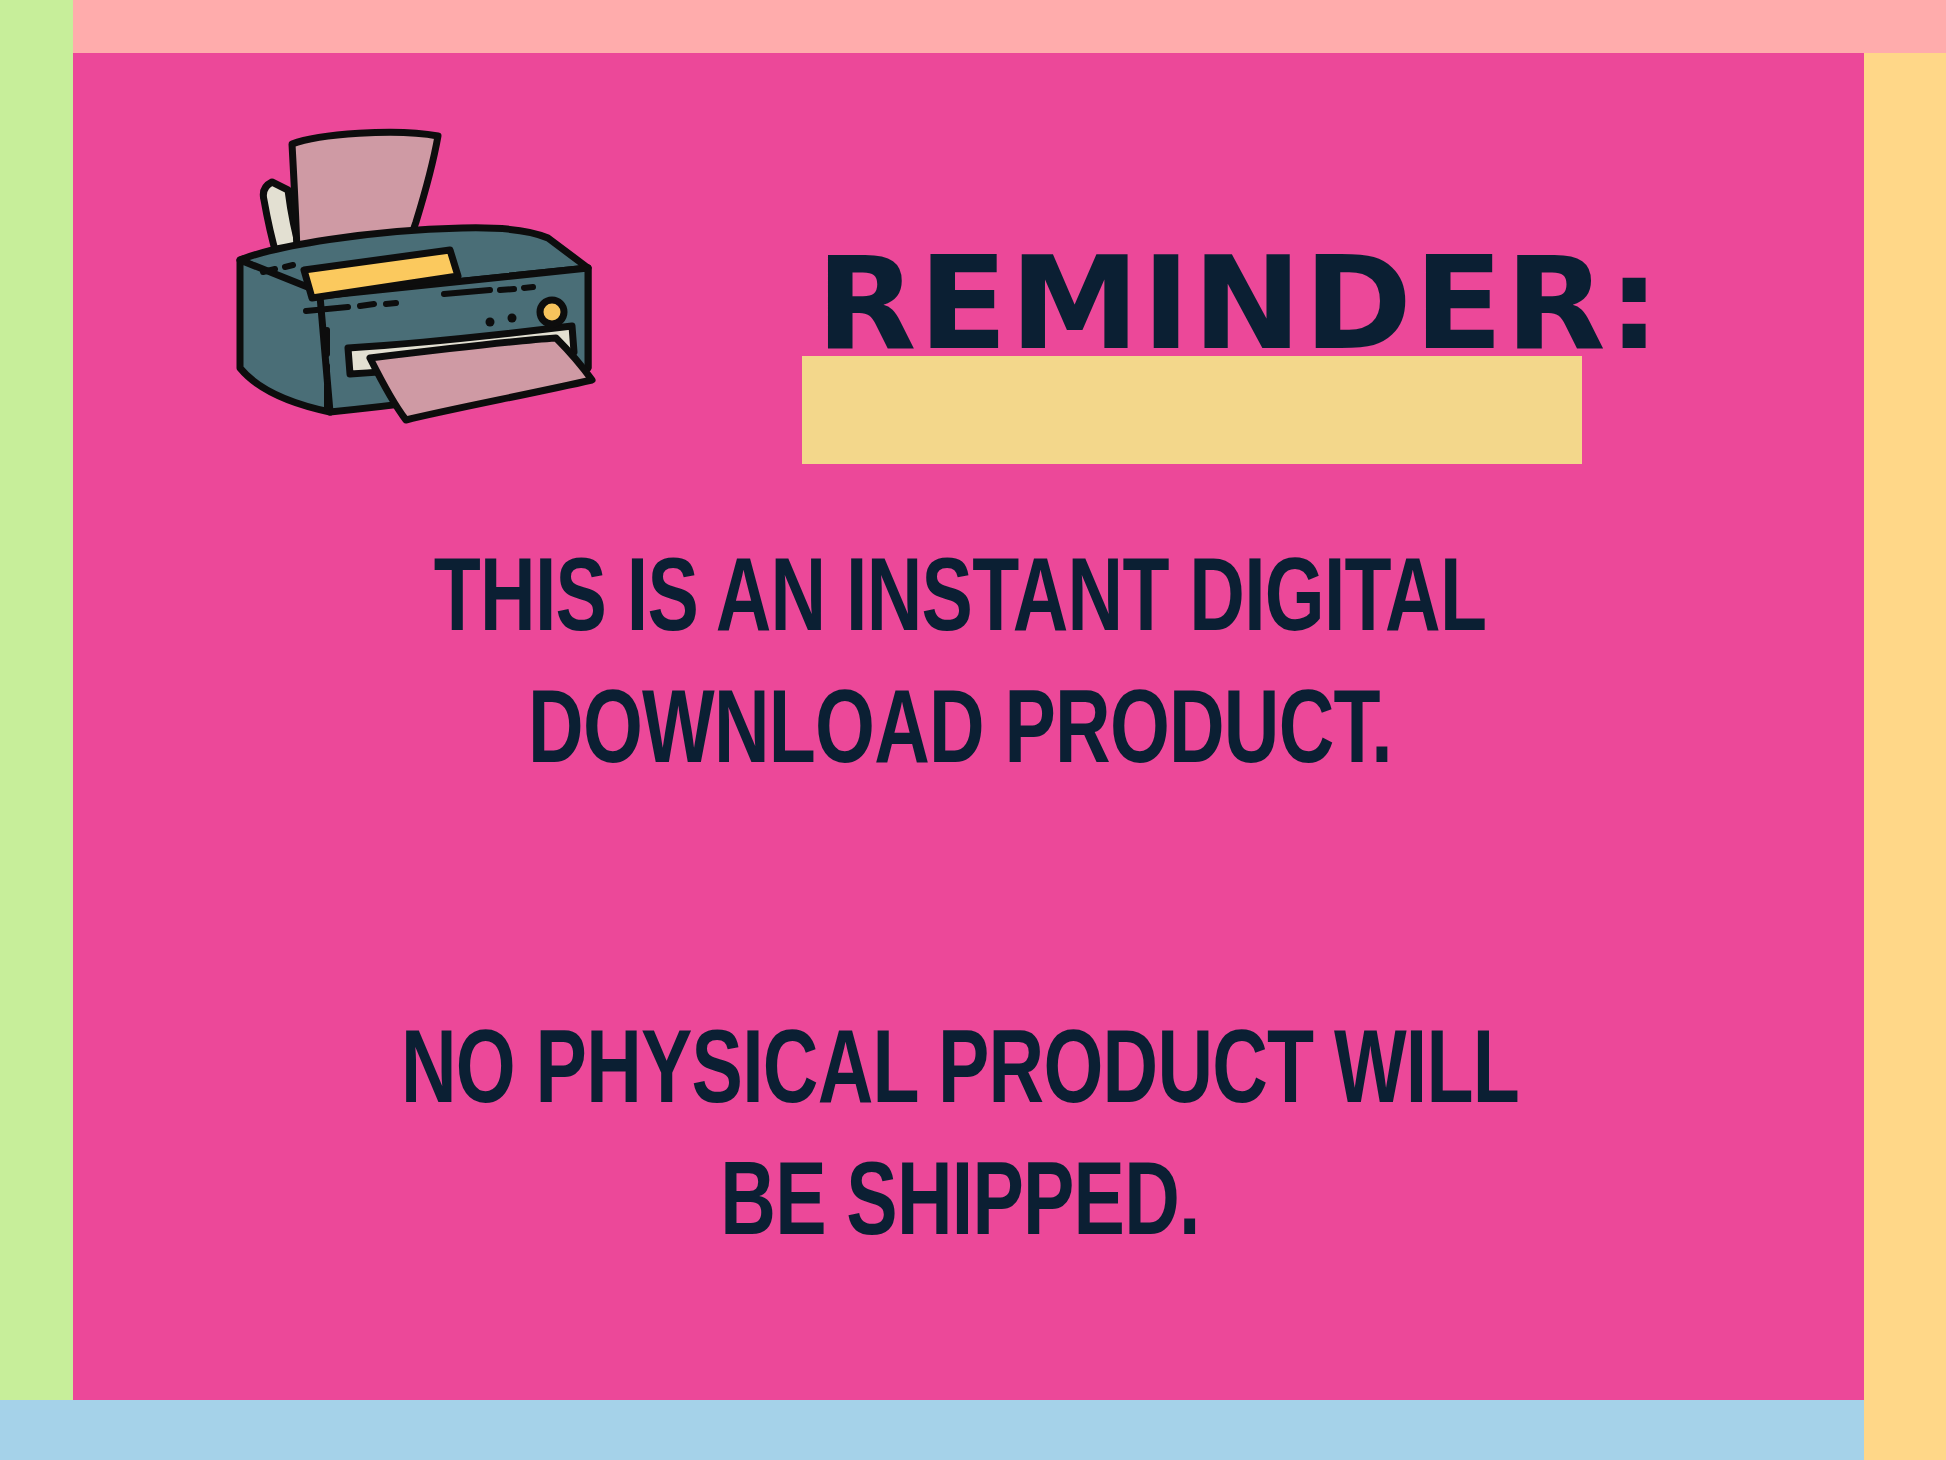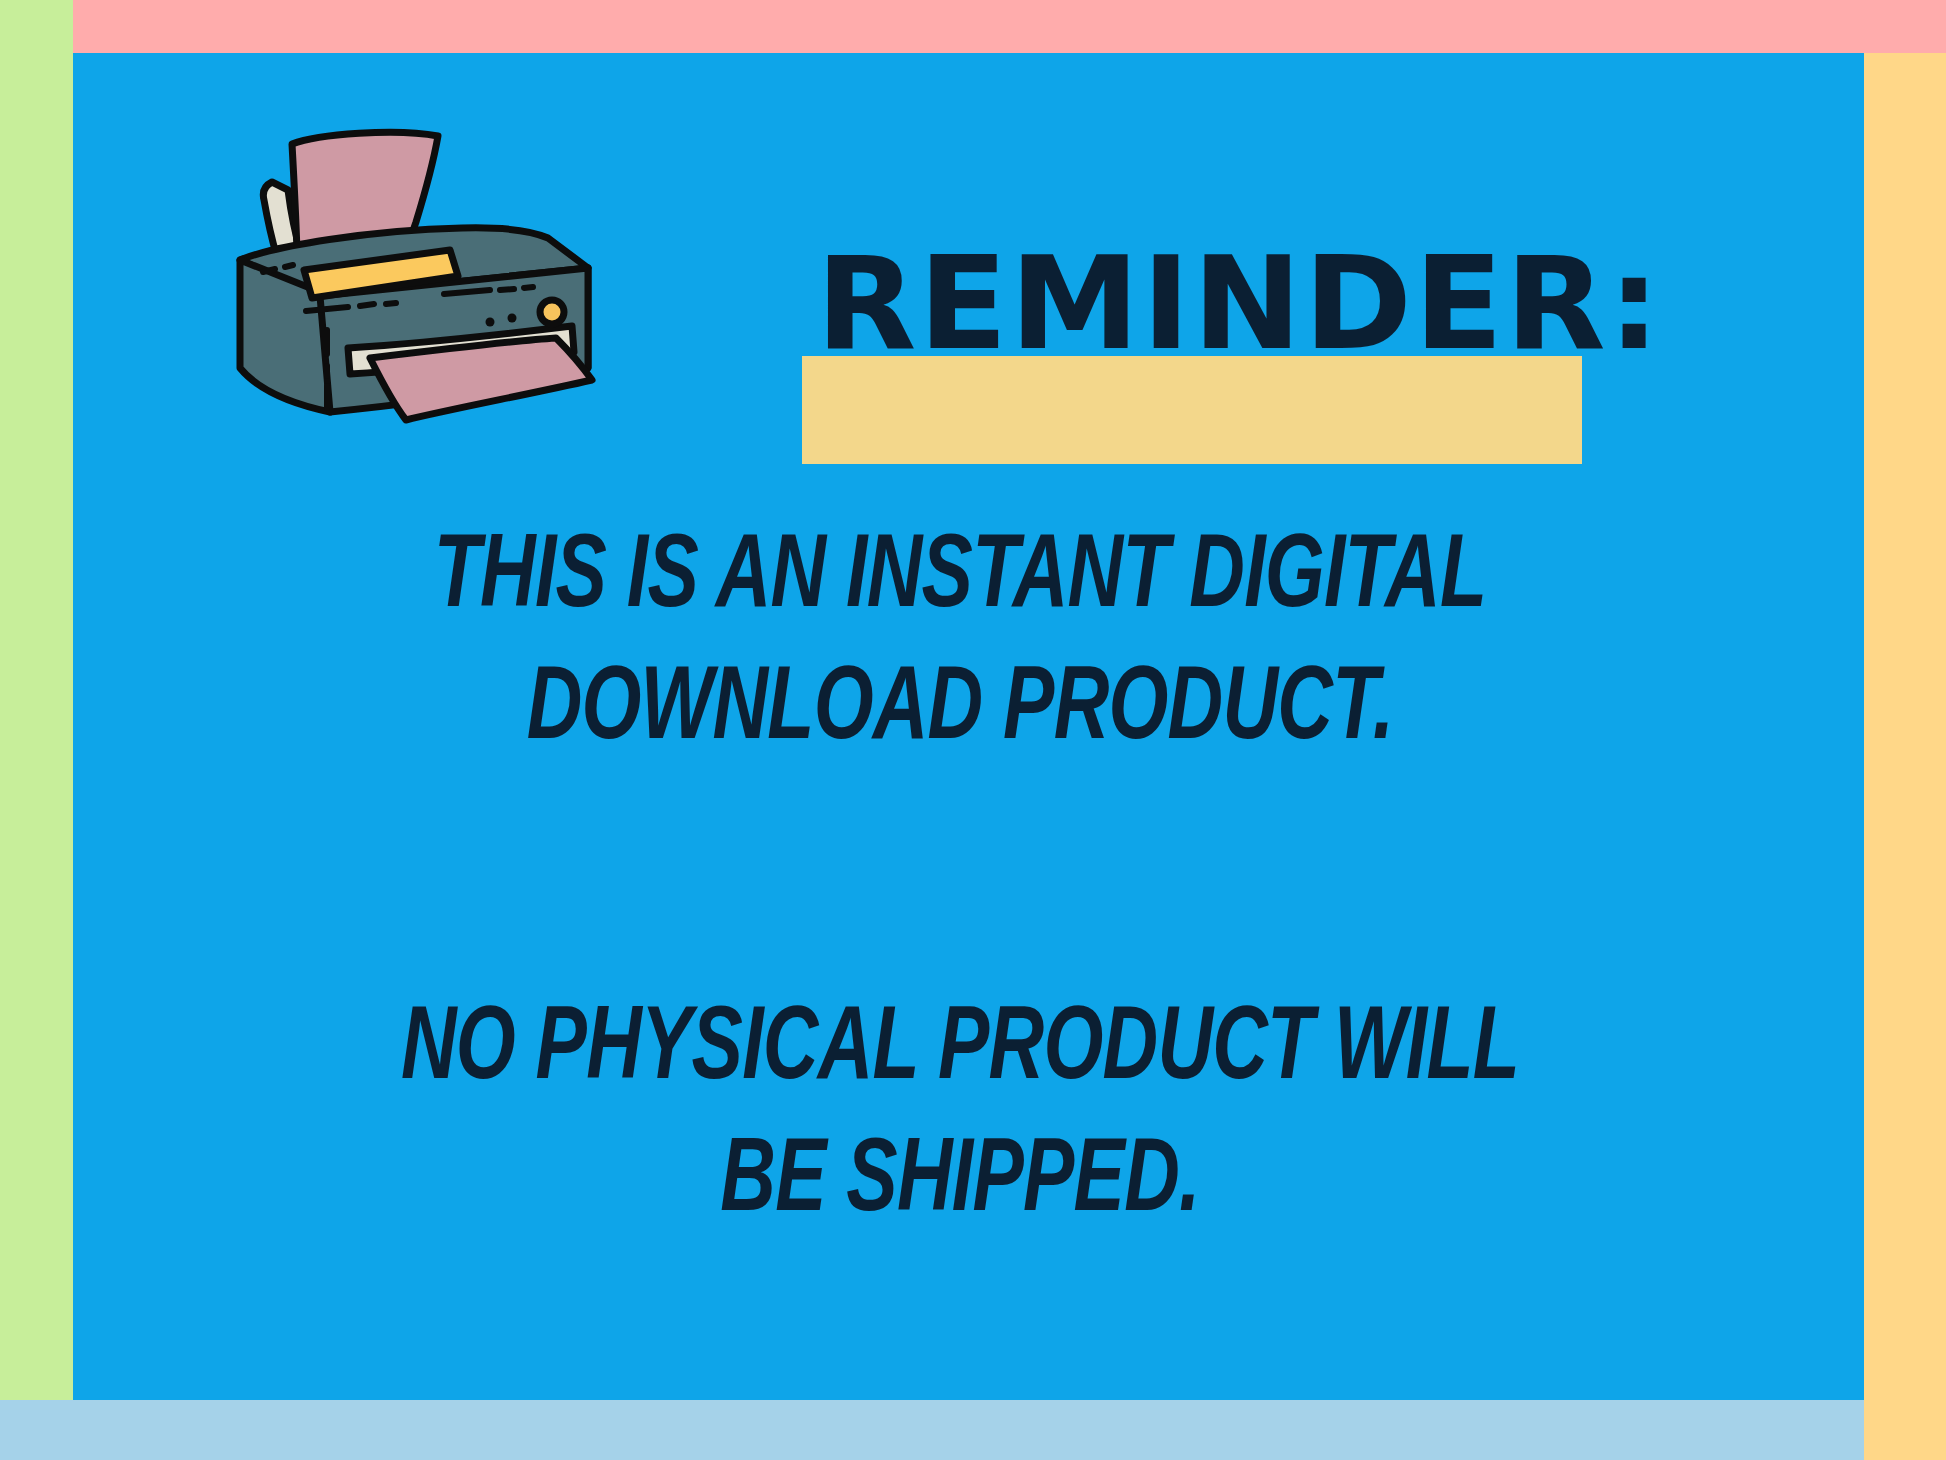--- a/index.html
+++ b/index.html
@@ -93,24 +93,23 @@
     letter-spacing: 2px;
     white-space: nowrap;
     transform: scaleX(1.02);
     transform-origin: left top;
   }
 
   
   #body-copy {
     position: absolute;
     left: 150px;
-    top: 504px;
+    top: 528px;
     width: 1620px;
     text-align: center;
-    font-style: italic;
   }
 
   .body-paragraph {
     margin: 0;
     font-family: "Liberation Sans", "DejaVu Sans", sans-serif;
     font-weight: 700;
     font-size: 104px;
     line-height: 132px;
     letter-spacing: -1px;
     transform: scaleX(0.74);
@@ -118,21 +117,21 @@
     white-space: nowrap;
   }
 
   #paragraph-two {
     margin-top: 208px;
   }
 </style>
 </head>
 <body>
 
-<div id="canvas" style="background: #0ea5e9;">
+<div id="canvas" style="background: #ec4899;">
 
   <div class="bar" id="bar-top" style="background: rgb(255, 172, 172);"></div>
   <div class="bar" id="bar-left" style="background: rgb(199, 238, 154);"></div>
   <div class="bar" id="bar-right" style="background: rgb(255, 215, 136);"></div>
   <div class="bar" id="bar-bottom" style="background: rgb(165, 210, 233);"></div>
 
   <div id="printer-illustration">
     <svg viewBox="0 0 420 330" xmlns="http://www.w3.org/2000/svg">
       <g stroke="#0d0d0d" stroke-width="7" stroke-linejoin="round" stroke-linecap="round">
 

